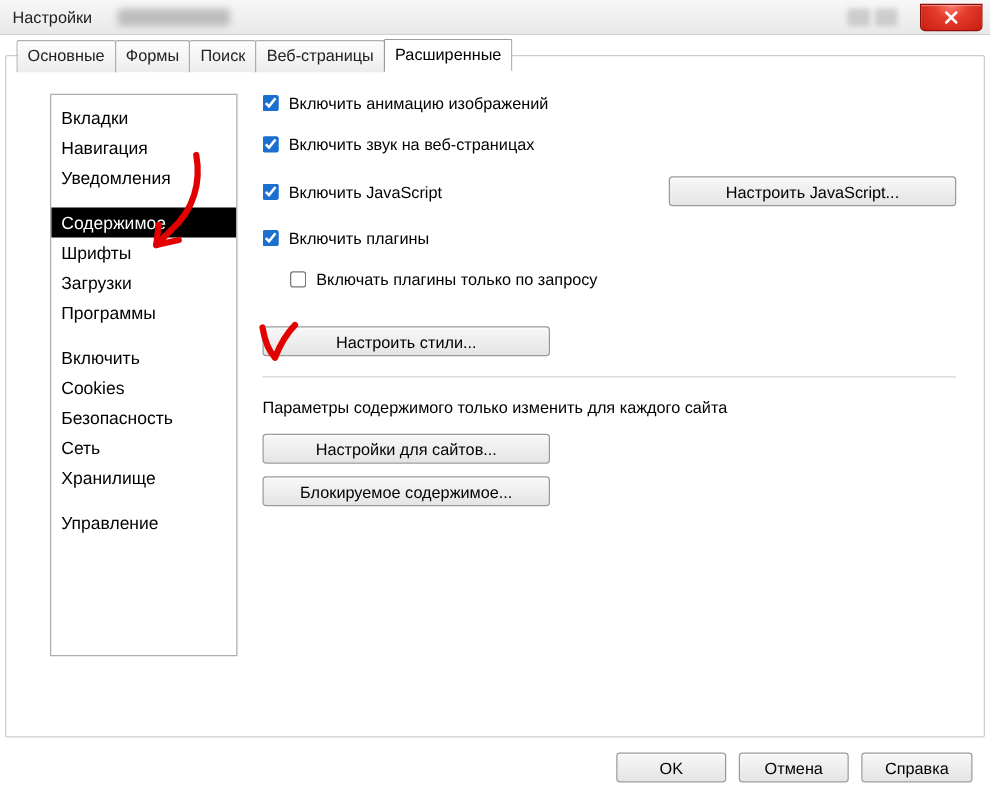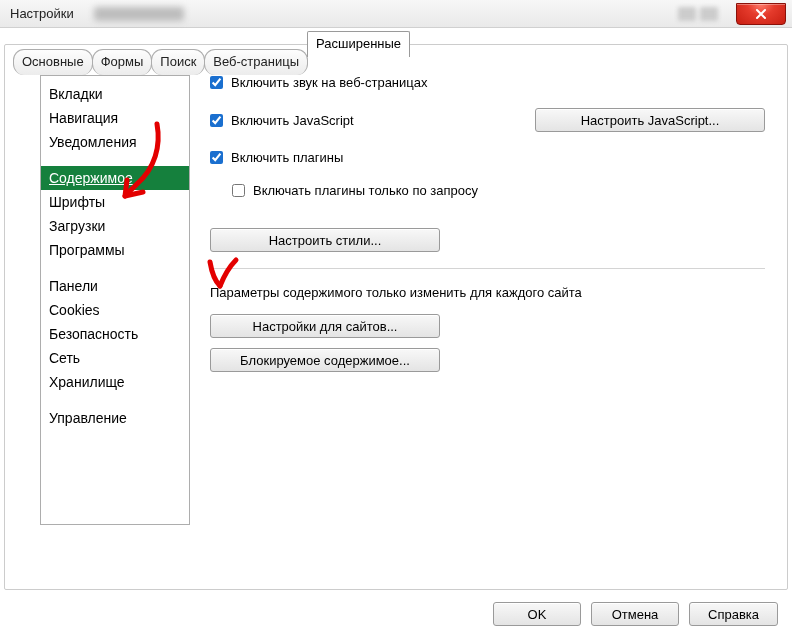--- a/index.html
+++ b/index.html
@@ -79,21 +79,21 @@
     border: 1px solid #adadad;
     border-bottom: none;
     background: linear-gradient(#ffffff, #f0f0f0);
     padding: 4px 8px 5px 8px;
     font-size: 13px;
     margin-right: -1px;
     border-radius: 2px 2px 0 0;
     position: relative;
     cursor: default;
   }
-  .tab:not(.active) { top: 18px; color:#222; background: linear-gradient(#fdfdfd,#ececec); border-radius: 11px; }
+  .tab:not(.active) { top: 1px; color:#222; background: linear-gradient(#fdfdfd,#ececec); }
   .tab.active {
     background: #fff;
     border-color: #9a9a9a;
     padding-bottom: 6px;
     z-index: 2;
   }
   .tab.active::after {
     content:"";
     position:absolute;
     left:0; right:0; bottom:-1px;
@@ -118,23 +118,22 @@
     margin-left: 13px;
   }
   .catlist .item {
     padding: 2px 8px;
     font-size: 14px;
     line-height: 20px;
     white-space: nowrap;
     cursor: default;
   }
   .catlist .item.selected {
-    background: #15803d;
+    background: #000000;
     color: #fff;
-    text-decoration: underline;
   }
   .catlist .sep { height: 12px; }
 
   
   .pane {
     flex: 1;
     padding-left: 20px;
     position: relative;
   }
   .row {
@@ -222,31 +221,37 @@
       <div class="catlist">
         <div class="item"><span>Вкладки</span></div>
         <div class="item"><span>Навигация</span></div>
         <div class="item"><span>Уведомления</span></div>
         <div class="sep"></div>
         <div class="item selected"><span>Содержимое</span></div>
         <div class="item"><span>Шрифты</span></div>
         <div class="item"><span>Загрузки</span></div>
         <div class="item"><span>Программы</span></div>
         <div class="sep"></div>
-        <div class="item"><span>Панели</span></div>
+        <div class="item"><span>Включить</span></div>
         <div class="item"><span>Cookies</span></div>
         <div class="item"><span>Безопасность</span></div>
         <div class="item"><span>Сеть</span></div>
         <div class="item"><span>Хранилище</span></div>
         <div class="sep"></div>
         <div class="item"><span>Управление</span></div>
       </div>
 
       <div class="pane">
 
+        <div class="row">
+          <label class="chk">
+            <input type="checkbox" checked="" style="">
+            <span>Включить анимацию изображений</span>
+          </label>
+        </div>
 
         <div class="row">
           <label class="chk">
             <input type="checkbox" checked="" style="">
             <span>Включить звук на веб-страницах</span>
           </label>
         </div>
 
         <div class="row">
           <label class="chk">

